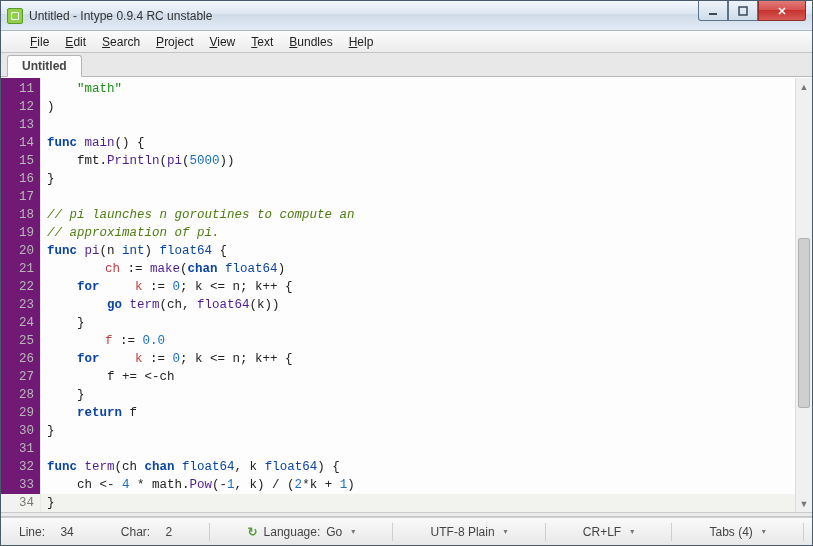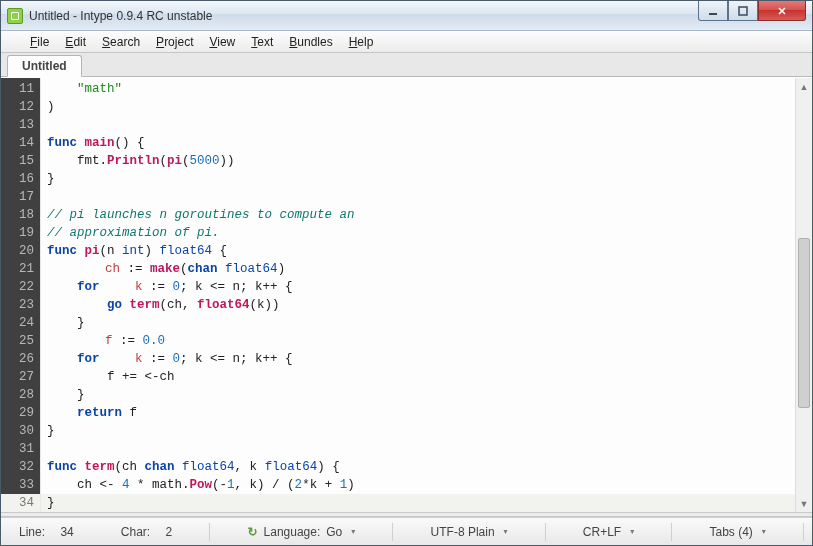--- a/index.html
+++ b/index.html
@@ -22,28 +22,28 @@
   .menubar { height:22px; background:linear-gradient(to bottom,#fcfcfc,#ececec); border-bottom:1px solid #c5c5c5; display:flex; align-items:center; padding:0 22px; gap:2px;}
   .menuitem { padding:2px 7px; color:#222; cursor:default;}
   .menuitem u{text-decoration:underline;}
 
   
   .tabstrip{ height:24px; background:#e8e8e8; border-bottom:1px solid #b8b8b8; display:flex; align-items:flex-end; padding:0 6px;}
   .tab { background:#fdfdfd; border:1px solid #b4b4b4; border-bottom:1px solid #fdfdfd; padding:3px 14px; margin-bottom:-1px; border-top-left-radius:3px; border-top-right-radius:3px; font-weight:bold; color:#444;}
 
   
   .editor-wrap{ flex:1; display:flex; border-top:1px solid #fff; overflow:hidden; background:#fdfdfd;}
-  .gutter{ width:40px; background:#404040; border-right:1px solid #e8e8e8; text-align:right; padding:2px 6px 2px 0; font-family:Consolas,"Courier New",monospace; font-size:12.5px; color:#b8b8b8; line-height:18px;}
+  .gutter{ width:40px; background:#701a75; border-right:1px solid #e8e8e8; text-align:right; padding:2px 6px 2px 0; font-family:Consolas,"Courier New",monospace; font-size:12.5px; color:#b8b8b8; line-height:18px;}
   .code { flex:1; padding:2px 0 2px 6px; font-family:Consolas,"Courier New",monospace; font-size:12.5px; color:#222; line-height:18px; white-space:pre; position:relative;}
   .code .kw{color:#0a44a5; font-weight:bold;}
   .code .ty{color:#0a44a5;}
-  .code .fn{color:#be185d;font-weight:bold;}
+  .code .fn{color:#4c1d95;}
   .code .str{color:#1a8c1a;}
   .code .num{color:#1a6fbf;}
-  .code .cm{color:#0f766e; font-style:italic;}
+  .code .cm{color:#4d7c0f; font-style:italic;}
   .code .id{color:#c04040;margin-left:28px;}
   .code .cursor-line{ background:#f2f2ee; display:block; margin-left:-6px; padding-left:6px;}
   .gutter .cursor-ln{ color:#777; background:#f2f2ee; display:block; margin-right:-6px; padding-right:6px;}
   .scroll-v{ width:17px; background:#f0f0f0; border-left:1px solid #dcdcdc; position:relative;}
   .scroll-v .thumb{ position:absolute; left:2px; right:2px; top:160px; height:170px; background:#cfcfcf; border:1px solid #b0b0b0; border-radius:2px;}
   .scroll-v .arr{position:absolute;left:0;right:0;height:17px;display:flex;align-items:center;justify-content:center;color:#777;font-size:9px;}
   .scroll-v .arr.up{top:0;} .scroll-v .arr.dn{bottom:0;}
 
   .hsplit{ height:5px; background:#ececec; border-top:1px solid #c9c9c9; border-bottom:1px solid #c9c9c9;}
 

